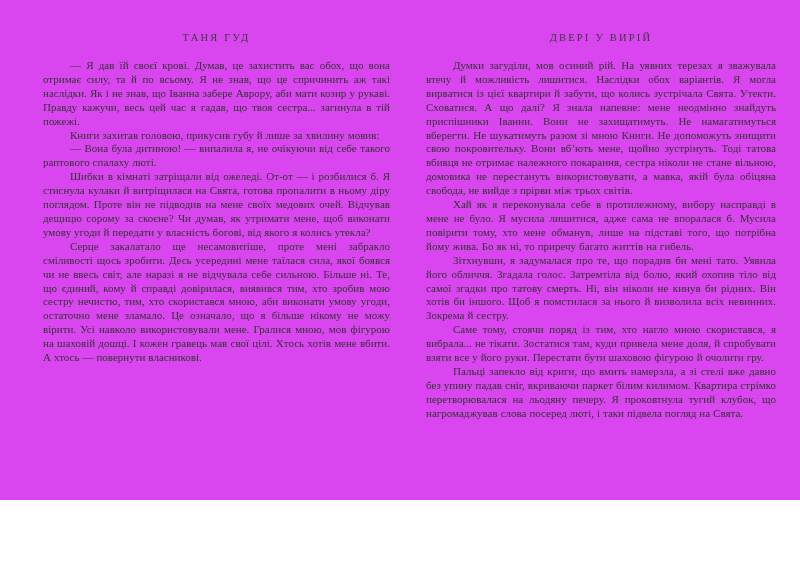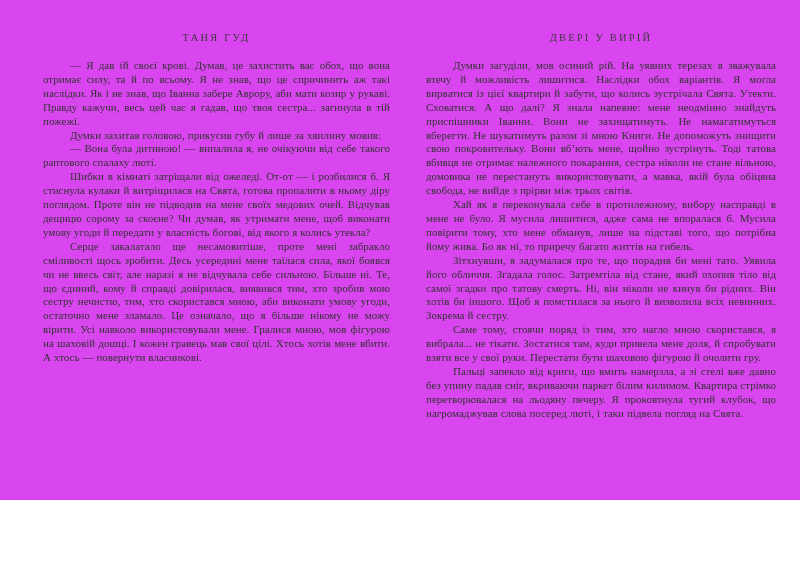--- a/index.html
+++ b/index.html
@@ -55,34 +55,34 @@
 </style>
 </head>
 <body>
 
 <div class="spread">
 
   <section class="page left">
     <div class="running-header">ТАНЯ ГУД</div>
     <div class="body-text" lang="uk">
         <p>— Я дав їй своєї крові. Думав, це захистить вас обох, що вона отримає силу, та й по всьому. Я не знав, що це спричинить аж такі наслідки. Як і не знав, що Іванна забере Аврору, аби мати козир у рукаві. Правду кажучи, весь цей час я гадав, що твоя сестра... загинула в тій пожежі.</p>
-        <p>Думки захитав головою, прикусив губу й лише за хвилину мовив:</p>
+        <p>Книги захитав головою, прикусив губу й лише за хвилину мовив:</p>
         <p>— Вона була дитиною! — випалила я, не очікуючи від себе такого раптового спалаху люті.</p>
         <p>Шибки в кімнаті затріщали від ожеледі. От-от — і розбилися б. Я стиснула кулаки й витріщилася на Свята, готова пропалити в ньому діру поглядом. Проте він не підводив на мене своїх медових очей. Відчував дещицю сорому за скоєне? Чи думав, як утримати мене, щоб виконати умову угоди й передати у власність богові, від якого я колись утекла?</p>
         <p>Серце закалатало ще несамовитіше, проте мені забракло сміливості щось зробити. Десь усередині мене таїлася сила, якої боявся чи не ввесь світ, але наразі я не відчувала себе сильною. Більше ні. Те, що єдиний, кому й справді довірилася, виявився тим, хто зробив мою сестру нечистю, тим, хто скористався мною, аби виконати умову угоди, остаточно мене зламало. Це означало, що я більше нікому не можу вірити. Усі навколо використовували мене. Гралися мною, мов фігурою на шаховій дошці. І кожен гравець мав свої цілі. Хтось хотів мене вбити. А хтось — повернути власникові.</p>
       </div>
   </section>
 
   <section class="page right">
     <div class="running-header">ДВЕРІ У ВИРІЙ</div>
     <div class="body-text" lang="uk">
         <p>Думки загуділи, мов осиний рій. На уявних терезах я зважувала втечу й можливість лишитися. Наслідки обох варіантів. Я могла вирватися із цієї квартири й забути, що колись зустрічала Свята. Утекти. Сховатися. А що далі? Я знала напевне: мене неодмінно знайдуть приспішники Іванни. Вони не захищатимуть. Не намагатимуться вберегти. Не шукатимуть разом зі мною Книги. Не допоможуть знищити свою покровительку. Вони вб’ють мене, щойно зустрінуть. Тоді татова вбивця не отримає належного покарання, сестра ніколи не стане вільною, домовика не перестануть використовувати, а мавка, якій була обіцяна свобода, не вийде з прірви між трьох світів.</p>
         <p>Хай як я переконувала себе в протилежному, вибору насправді в мене не було. Я мусила лишитися, адже сама не впоралася б. Мусила повірити тому, хто мене обманув, лише на підставі того, що потрібна йому жива. Бо як ні, то приречу багато життів на гибель.</p>
-        <p>Зітхнувши, я задумалася про те, що порадив би мені тато. Уявила його обличчя. Згадала голос. Затремтіла від стане, який охопив тіло від самої згадки про татову смерть. Ні, він ніколи не кинув би рідних. Він хотів би іншого. Щоб я помстилася за нього й визволила всіх невинних. Зокрема й сестру.</p>
-        <p>Саме тому, стоячи поряд із тим, хто нагло мною скористався, я вибрала... не тікати. Зостатися там, куди привела мене доля, й спробувати взяти все у свої руки. Перестати бути шаховою фігурою й очолити гру.</p>
+        <p>Зітхнувши, я задумалася про те, що порадив би мені тато. Уявила його обличчя. Згадала голос. Затремтіла від болю, який охопив тіло від самої згадки про татову смерть. Ні, він ніколи не кинув би рідних. Він хотів би іншого. Щоб я помстилася за нього й визволила всіх невинних. Зокрема й сестру.</p>
+        <p>Саме тому, стоячи поряд із тим, хто нагло мною скористався, я вибрала... не тікати. Зостатися там, куди привела мене доля, й спробувати взяти все у його руки. Перестати бути шаховою фігурою й очолити гру.</p>
         <p>Пальці запекло від криги, що вмить намерзла, а зі стелі вже давно без упину падав сніг, вкриваючи паркет білим килимом. Квартира стрімко перетворювалася на льодяну печеру. Я проковтнула тугий клубок, що нагромаджував слова посеред люті, і таки підвела погляд на Свята.</p>
       </div>
   </section>
 
   <div class="page-number num-left">8</div>
 
   <div class="page-number num-right">9</div>
 
 </div>
 

